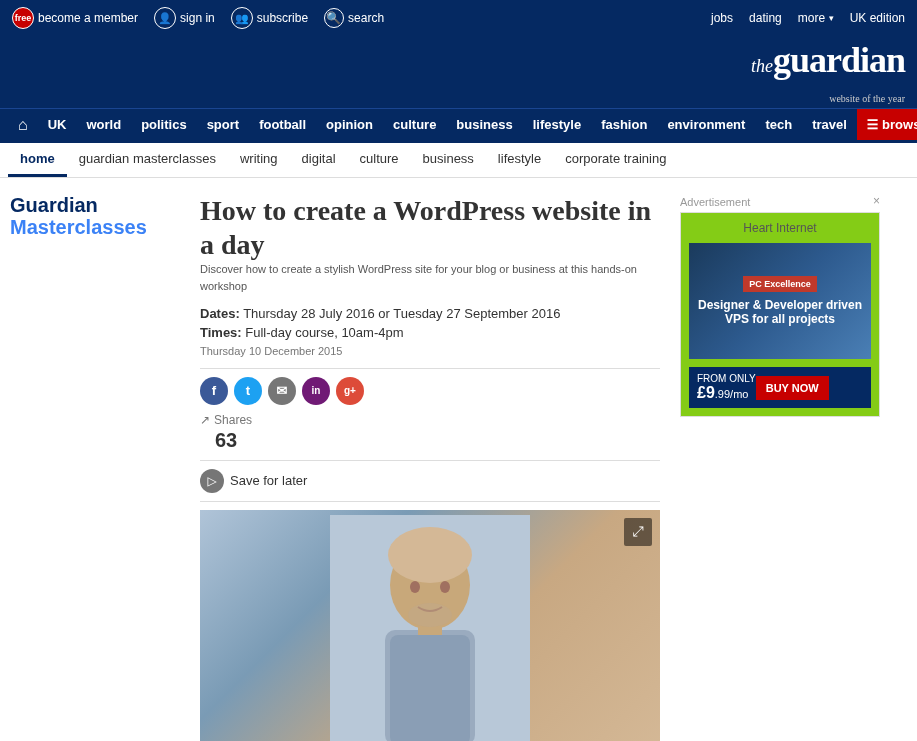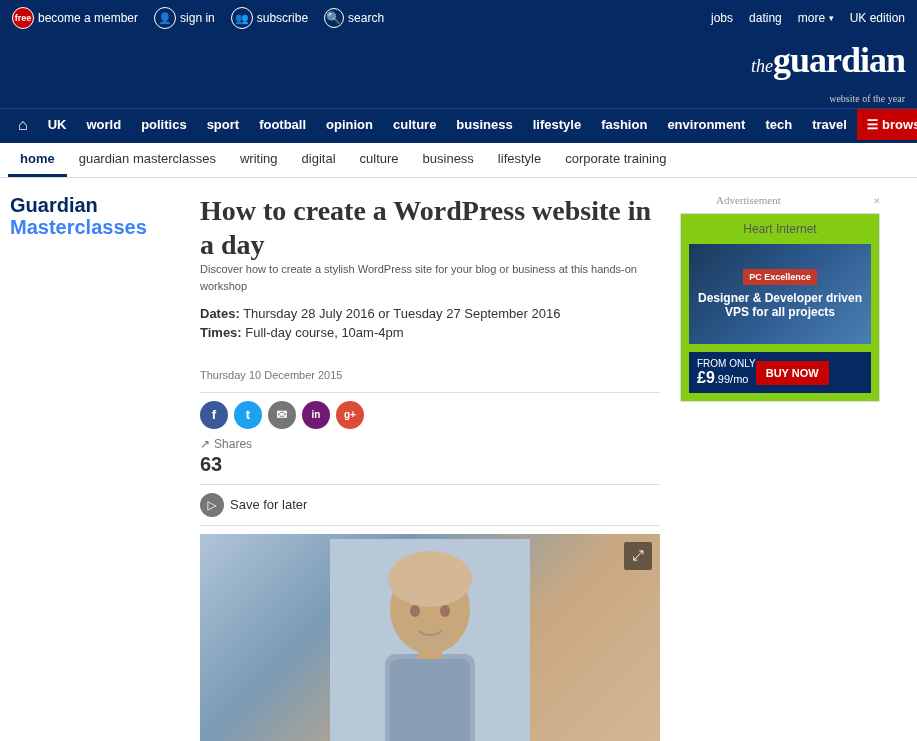--- a/index.html
+++ b/index.html
@@ -137,21 +137,21 @@
       font-family: Arial, sans-serif;
       font-size: 13px;
       color: #333;
       margin-bottom: 4px;
     }
     .article-dates strong { font-weight: bold; }
     .article-times {
       font-family: Arial, sans-serif;
       font-size: 13px;
       color: #333;
-      margin-bottom: 28px;
+      margin-bottom: 4px;
     }
     .article-times strong { font-weight: bold; }
 
     
     .article-meta {
       font-family: Arial, sans-serif;
       font-size: 11px;
       color: #767676;
       margin-bottom: 8px;
       line-height: 1.4;
@@ -176,20 +176,21 @@
     .social-btn.google { background: #dd4b39; }
 
     .shares-label {
       display: flex; align-items: center; gap: 4px;
       font-family: Arial, sans-serif; font-size: 12px; color: #767676;
       margin-bottom: 2px;
     }
     .shares-count {
       font-family: Arial, sans-serif; font-size: 20px; font-weight: bold; color: #333;
       margin-bottom: 8px;
+      margin-left: 15px;
     }
     .save-btn {
       display: flex; align-items: center; gap: 6px;
       font-family: Arial, sans-serif; font-size: 13px; color: #333;
       cursor: pointer; background: none; border: none; padding: 0;
     }
     .save-icon {
       width: 24px; height: 24px; border-radius: 50%; background: #767676;
       display: flex; align-items: center; justify-content: center; color: #fff; font-size: 12px;
     }
@@ -216,42 +217,42 @@
       cursor: pointer; font-size: 14px; border-radius: 2px;
     }
 
     
     .right-sidebar {
       width: 200px;
       flex-shrink: 0;
       padding: 16px 0;
     }
     .ad-label {
-      font-family: Liberation Serif, serif; font-size: 11px; color: #999;
+      font-family: Liberation Sans, sans-serif; font-size: 11px; color: #999;
       text-align: right; margin-bottom: 4px;
-      display: flex; justify-content: space-between; align-items: flex-start; margin-left: 36px;
+      display: flex; justify-content: space-between; align-items: flex-end;
     }
     .ad-close { cursor: pointer; color: #999; font-size: 12px; }
     .ad-box {
       border: 1px solid #ddd;
       padding: 8px;
       background: #84cc16;
     }
     .ad-logo {
       text-align: center;
       margin-bottom: 8px;
       font-family: Arial, sans-serif;
       font-size: 16px;
       font-weight: bold;
       color: #e05;
     }
     .ad-logo span { color: #555; font-size: 12px; font-weight: normal; display: block; }
     .ad-image {
       width: 100%;
-      height: 100px;
+      height: 116px;
       background: linear-gradient(135deg, #1a3a5c, #2d5a8e, #4a7fb5);
       margin-bottom: 8px;
       position: relative;
       display: flex;
       align-items: center;
       justify-content: center;
       color: #fff;
       font-size: 11px;
       font-family: Arial, sans-serif;
       text-align: center;

